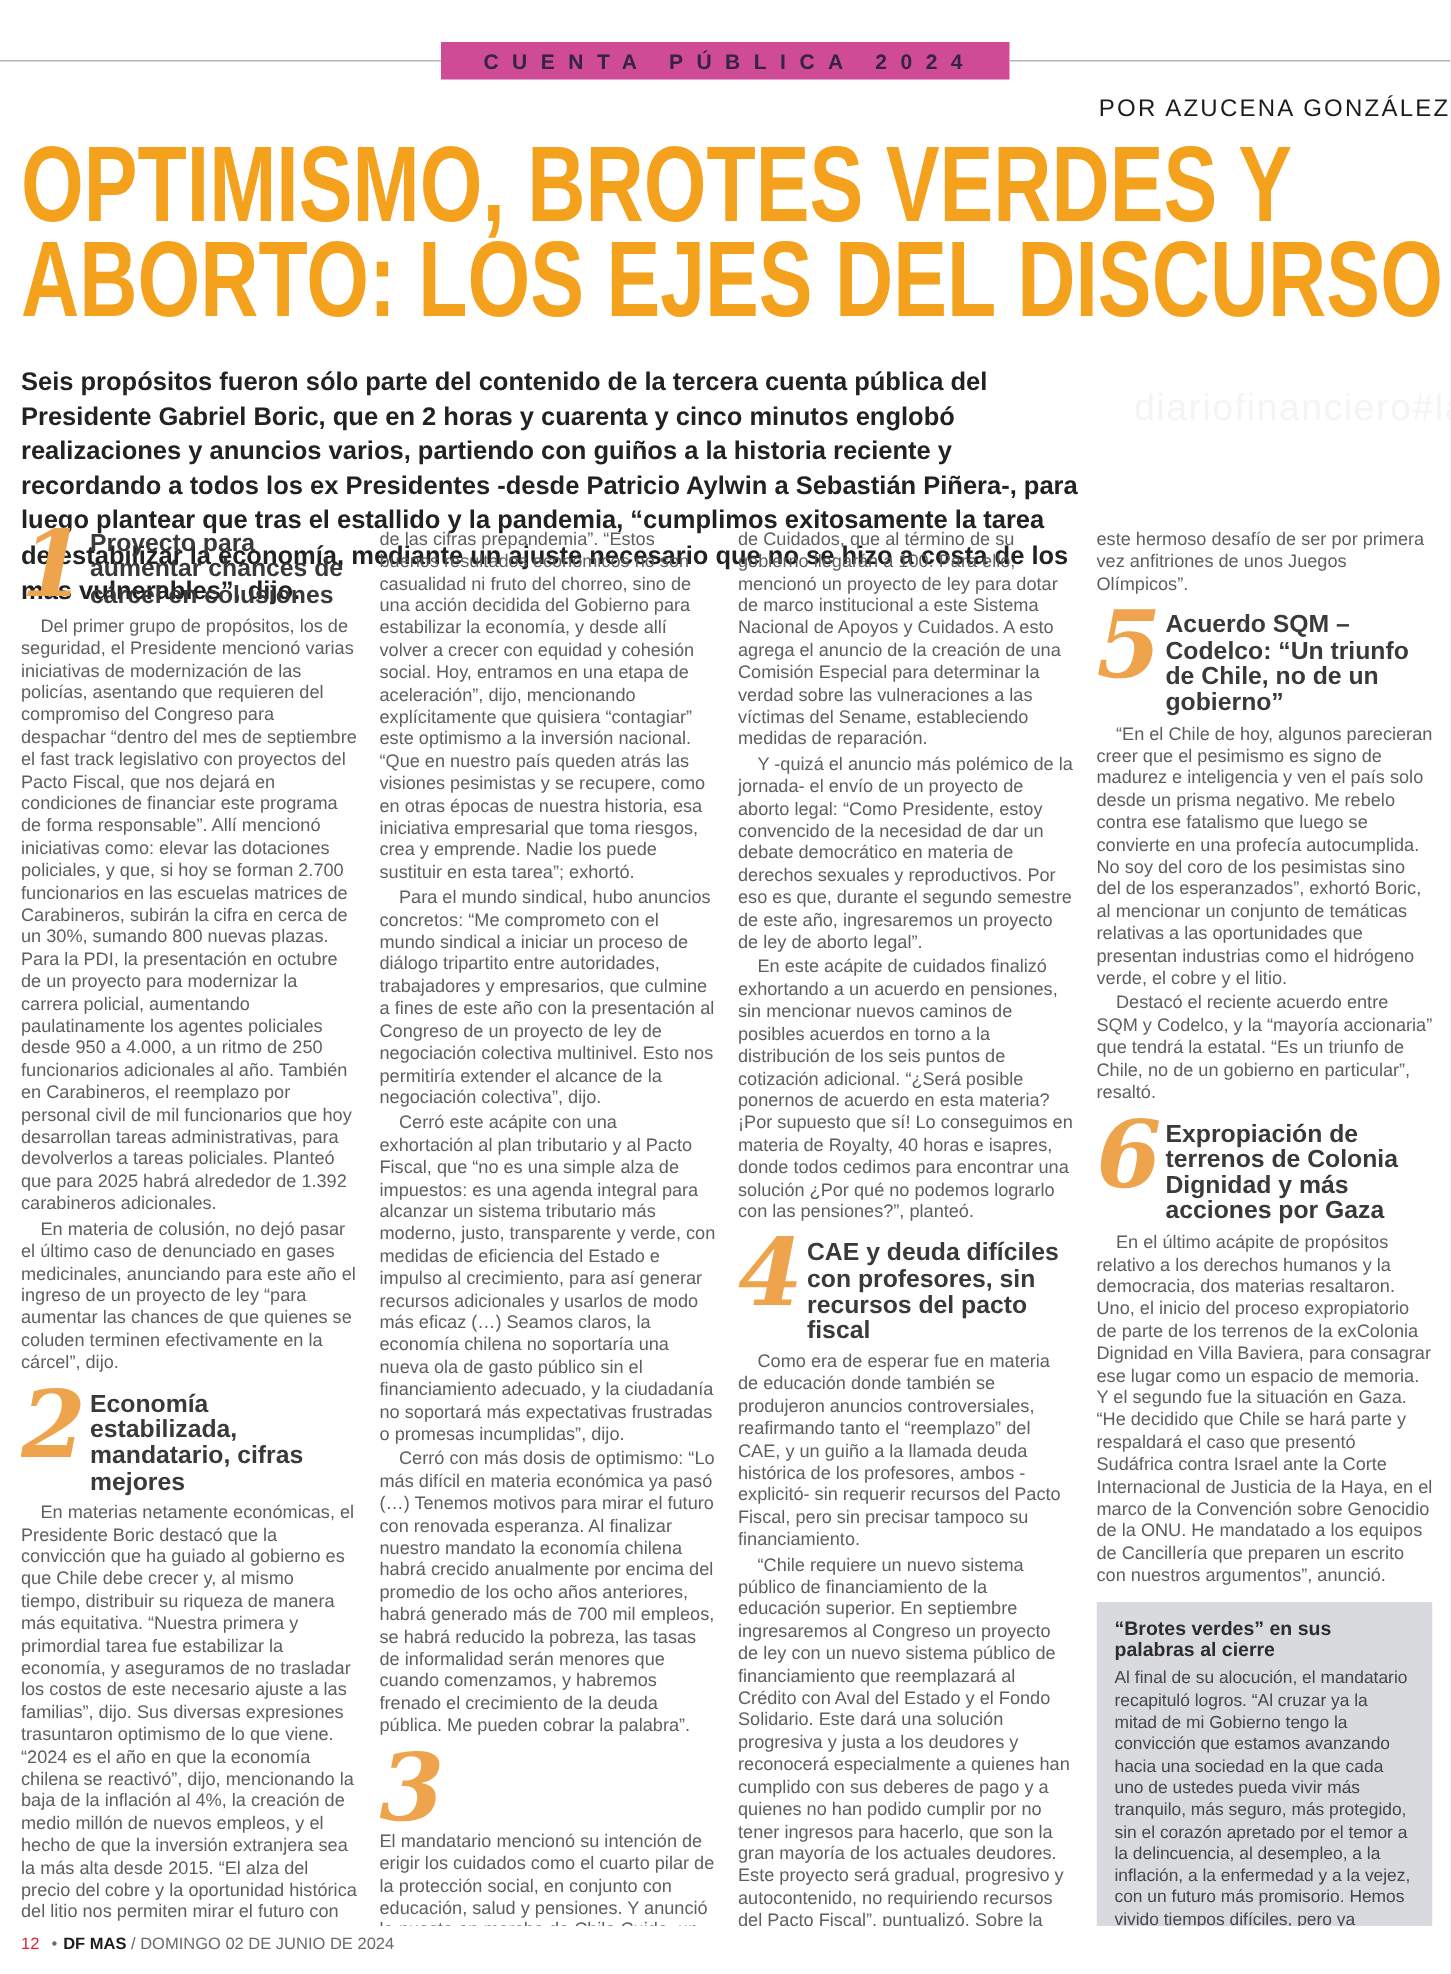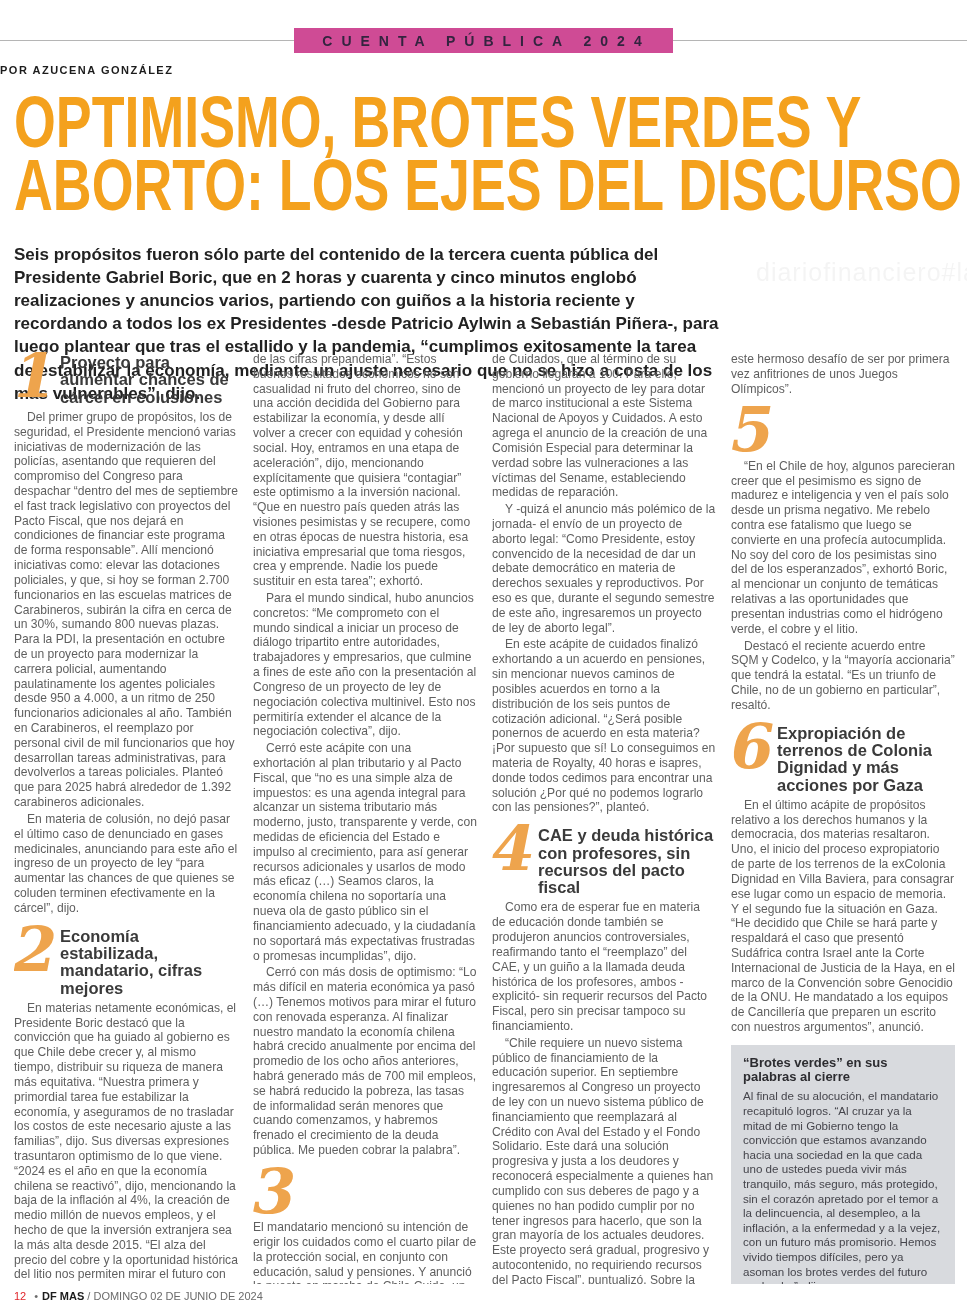--- a/index.html
+++ b/index.html
@@ -3,22 +3,22 @@
 <meta charset="utf-8">
 <style>
   html,body{margin:0;padding:0;background:#e8e8e8;}
   .page{position:relative;width:967px;height:1316px;background:#ffffff;overflow:hidden;
         font-family:"Liberation Sans",sans-serif;margin:0 auto;}
   
   .kicker-row{position:absolute;top:28px;left:0;width:967px;display:flex;align-items:center;justify-content:center;}
   .kicker-line{flex:1;height:1px;background:#b5b5b5;}
   .kicker-badge{background:#cf4b95;color:#33243f;font-weight:bold;font-size:14px;
                 letter-spacing:9px;padding:5px 22px 4px 28px;white-space:nowrap;}
-  .byline{position:absolute;top:64px;left:0;width:967px;text-align:left;
-          font-size:11px;font-weight:bold;letter-spacing:1.5px;color:#1c1c1c;}
+  .byline{position:absolute;top:64px;left:0;width:967px;text-align:right;
+          font-size:16px;font-weight:normal;letter-spacing:1.5px;color:#1c1c1c;}
   .headline{position:absolute;top:88px;left:14px;width:953px;color:#f4a11d;
             font-weight:bold;font-size:64px;line-height:0.99;letter-spacing:0;}
   .headline .hl{transform:scaleX(0.84) scaleY(1.12);transform-origin:left top;white-space:nowrap;}
   .intro{position:absolute;top:243px;left:14px;width:706px;font-size:17px;font-weight:bold;
          color:#222;line-height:1.36;}
   .watermark{position:absolute;top:258px;left:756px;width:400px;font-size:25px;color:rgba(60,60,60,0.06);
              white-space:nowrap;overflow:hidden;letter-spacing:1px;}
   
   .cols{position:absolute;top:352px;left:14px;width:941px;height:932px;
         display:grid;grid-template-columns:repeat(4,1fr);column-gap:15px;}
@@ -89,31 +89,32 @@
       </div>
       <p>El mandatario mencionó su intención de erigir los cuidados como el cuarto pilar de la protección social, en conjunto con educación, salud y pensiones. Y anunció la puesta en marcha de Chile Cuida, un Sistema Nacional de Apoyos y Cuidados, para apoyar a las personas cuidadoras. En él incluyó que gradualmente al 2026 se dispondrá de recursos para 75 mil personas con dependencia severa para aliviar la carga de sus cuidadores, junto con la creación de Centros Comunitarios</p>
     </div>
 
     <div class="col">
       <p>de Cuidados, que al término de su gobierno llegarán a 100. Para ello, mencionó un proyecto de ley para dotar de marco institucional a este Sistema Nacional de Apoyos y Cuidados. A esto agrega el anuncio de la creación de una Comisión Especial para determinar la verdad sobre las vulneraciones a las víctimas del Sename, estableciendo medidas de reparación.</p>
       <p class="indent">Y -quizá el anuncio más polémico de la jornada- el envío de un proyecto de aborto legal: “Como Presidente, estoy convencido de la necesidad de dar un debate democrático en materia de derechos sexuales y reproductivos. Por eso es que, durante el segundo semestre de este año, ingresaremos un proyecto de ley de aborto legal”.</p>
       <p class="indent">En este acápite de cuidados finalizó exhortando a un acuerdo en pensiones, sin mencionar nuevos caminos de posibles acuerdos en torno a la distribución de los seis puntos de cotización adicional. “¿Será posible ponernos de acuerdo en esta materia? ¡Por supuesto que sí! Lo conseguimos en materia de Royalty, 40 horas e isapres, donde todos cedimos para encontrar una solución ¿Por qué no podemos lograrlo con las pensiones?”, planteó.</p>
       <div class="section-head">
         <div class="sec-num">4</div>
-        <div class="sec-title">CAE y deuda histórica con profesores, sin recursos del pacto fiscal</div>
+        <div class="sec-title">CAE y deuda difíciles con profesores, sin recursos del pacto fiscal</div>
       </div>
       <p class="indent">Como era de esperar fue en materia de educación donde también se produjeron anuncios controversiales, reafirmando tanto el “reemplazo” del CAE, y un guiño a la llamada deuda histórica de los profesores, ambos -explicitó- sin requerir recursos del Pacto Fiscal, pero sin precisar tampoco su financiamiento.</p>
       <p class="indent">“Chile requiere un nuevo sistema público de financiamiento de la educación superior. En septiembre ingresaremos al Congreso un proyecto de ley con un nuevo sistema público de financiamiento que reemplazará al Crédito con Aval del Estado y el Fondo Solidario. Este dará una solución progresiva y justa a los deudores y reconocerá especialmente a quienes han cumplido con sus deberes de pago y a quienes no han podido cumplir por no tener ingresos para hacerlo, que son la gran mayoría de los actuales deudores. Este proyecto será gradual, progresivo y autocontenido, no requiriendo recursos del Pacto Fiscal”, puntualizó. Sobre la deuda histórica de los profesores, mencionó su compromiso con enviar un proyecto de ley, “cuyo financiamiento será gradual y no estará sujeto al Pacto Fiscal”, para ofrecer una reparación a todos los afectados por esta deuda, partiendo por los mayores de 80 años.</p>
 
     </div>
 
     <div class="col">
       <p>este hermoso desafío de ser por primera vez anfitriones de unos Juegos Olímpicos”.</p>
       <div class="section-head">
         <div class="sec-num">5</div>
+        <div class="sec-title">Acuerdo SQM – Codelco: “Un triunfo de Chile, no de un gobierno”</div>
       </div>
       <p class="indent">“En el Chile de hoy, algunos parecieran creer que el pesimismo es signo de madurez e inteligencia y ven el país solo desde un prisma negativo. Me rebelo contra ese fatalismo que luego se convierte en una profecía autocumplida. No soy del coro de los pesimistas sino del de los esperanzados”, exhortó Boric, al mencionar un conjunto de temáticas relativas a las oportunidades que presentan industrias como el hidrógeno verde, el cobre y el litio.</p>
       <p class="indent">Destacó el reciente acuerdo entre SQM y Codelco, y la “mayoría accionaria” que tendrá la estatal. “Es un triunfo de Chile, no de un gobierno en particular”, resaltó.</p>
       <div class="section-head">
         <div class="sec-num">6</div>
         <div class="sec-title">Expropiación de terrenos de Colonia Dignidad y más acciones por Gaza</div>
       </div>
       <p class="indent">En el último acápite de propósitos relativo a los derechos humanos y la democracia, dos materias resaltaron. Uno, el inicio del proceso expropiatorio de parte de los terrenos de la exColonia Dignidad en Villa Baviera, para consagrar ese lugar como un espacio de memoria. Y el segundo fue la situación en Gaza. “He decidido que Chile se hará parte y respaldará el caso que presentó Sudáfrica contra Israel ante la Corte Internacional de Justicia de la Haya, en el marco de la Convención sobre Genocidio de la ONU. He mandatado a los equipos de Cancillería que preparen un escrito con nuestros argumentos”, anunció.</p>
 
       <div class="graybox">

